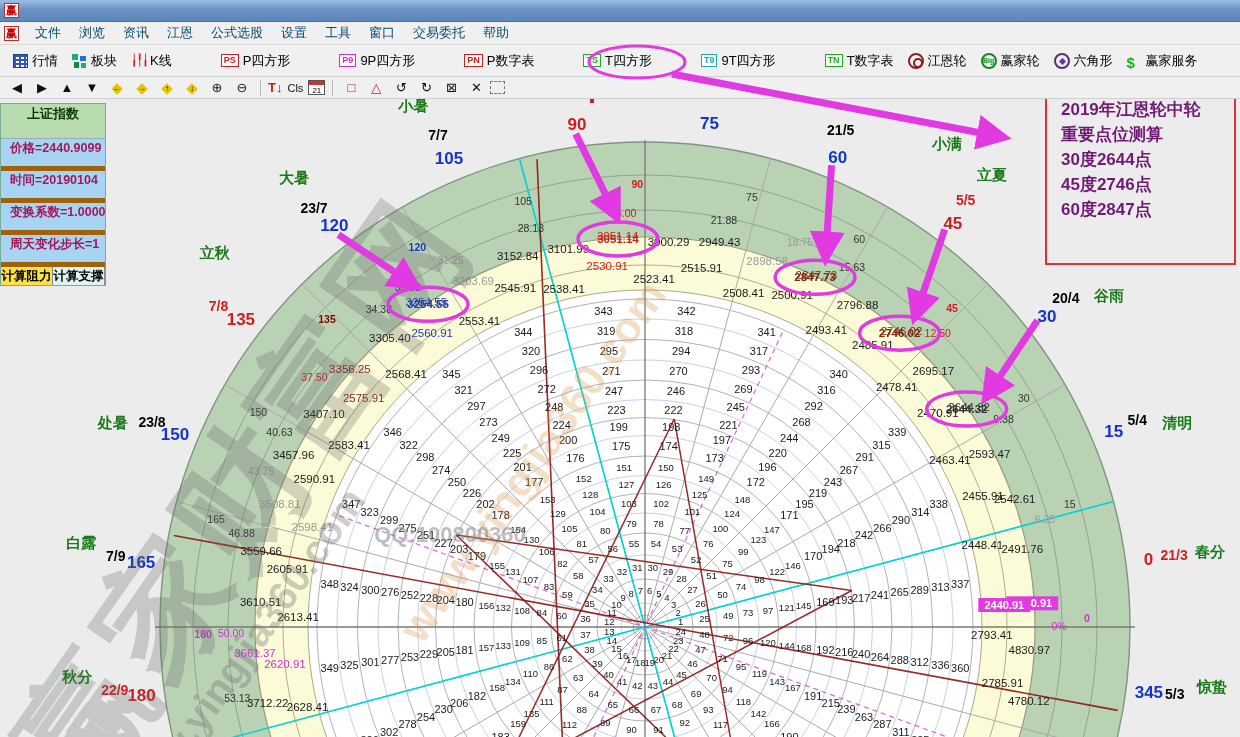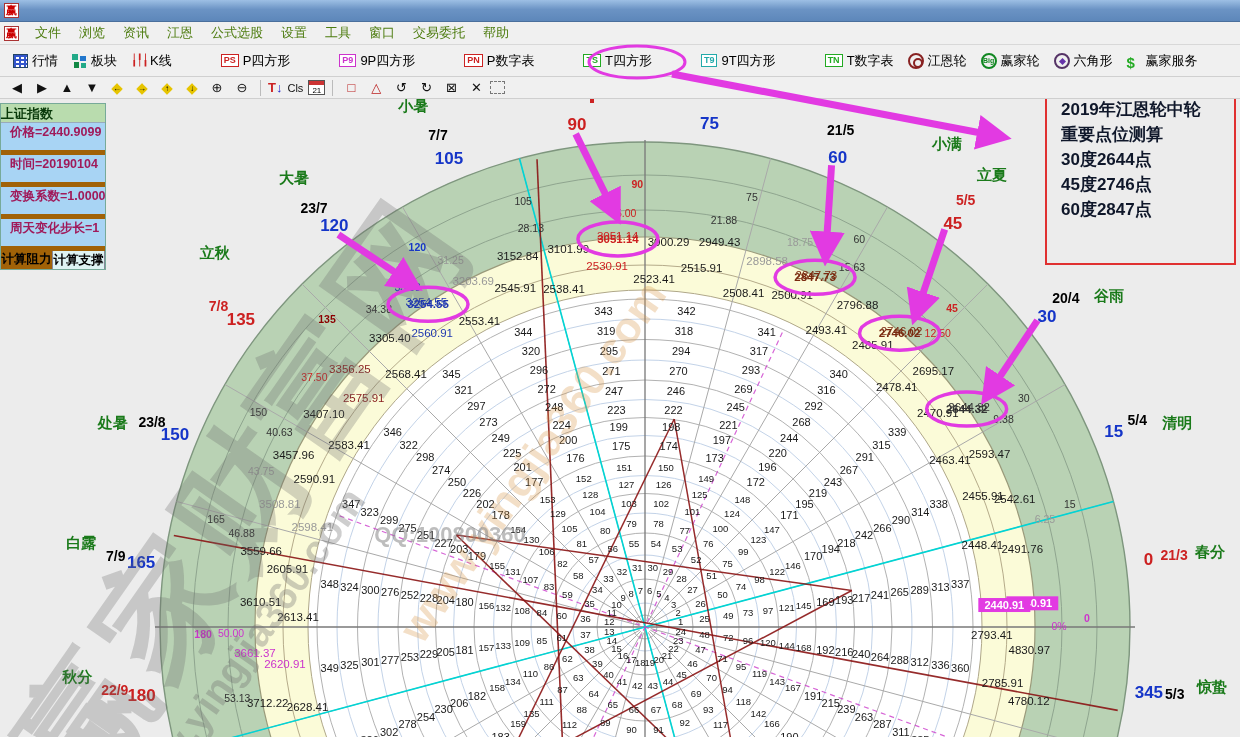--- a/index.html
+++ b/index.html
@@ -9,21 +9,21 @@
   
   .titlebar { position:absolute; left:0; top:0; width:1240px; height:22px;
     background:linear-gradient(#9dbfe4,#6b93c4 45%,#5d87ba); display:flex; align-items:center;
     padding-left:4px; gap:5px; z-index:40; border-bottom:1px solid #4a6f9c; }
   .appicon { width:15px; height:15px; background:#fff; border:1px solid #a33;
     color:#c00; font-weight:bold; font-size:11px; line-height:13px; text-align:center; }
   .titletext { font-size:12px; color:#111; font-weight:bold; }
   .menubar { position:absolute; left:0; top:22px; width:1240px; height:23px; background:#f0f0f0;
     display:flex; align-items:center; gap:2px; padding-left:4px; z-index:40; border-bottom:1px solid #d8d8d8;}
   .menubar .appicon { margin-right:6px; }
-  .menu-item { font-size:13px; color:#4d7c0f; padding:2px 8px; cursor:default; }
+  .menu-item { font-size:13px; color:#0c4a6e; padding:2px 8px; cursor:default; }
   .toolbar1 { position:absolute; left:0; top:45px; width:1240px; height:32px; background:#f0f0f0;
     display:flex; align-items:center; padding-left:6px; z-index:40; border-bottom:1px solid #d0d0d0;}
   .tb1-item { display:flex; align-items:center; gap:4px; font-size:13px; color:#000; padding:3px 7px;justify-content:center; }
   .badge { font-size:9px; font-weight:bold; border:1px solid; padding:0 2px; line-height:11px; background:#fff;margin-left:35px; }
   .ico { display:inline-block; width:15px; height:14px; position:relative; }
   .ico-table { background:linear-gradient(#fff,#fff) , #fff; border:1px solid #246; 
     background-image:repeating-linear-gradient(#35c 0 2px,transparent 2px 4px),repeating-linear-gradient(90deg,#35c 0 2px,transparent 2px 5px); }
   .ico-blocks { background:
      linear-gradient(#2a8 0 0) 0 0/6px 6px no-repeat,
      linear-gradient(#27c 0 0) 8px 2px/6px 5px no-repeat,
@@ -47,31 +47,31 @@
   .tb2-sep { width:1px; height:16px; background:#bbb; margin:0 4px; }
   .tb2-cal { width:17px; height:15px; border:1px solid #555; background:#fff; position:relative; font-size:8px; text-align:center; line-height:15px; }
   .tb2-cal::before { content:""; position:absolute; left:0; right:0; top:0; height:4px; background:#c33; }
   .tb2-cal span { position:relative; top:2px; }
   .tb2-dash { width:15px; height:13px; border:1px dashed #777; }
   .tb2-cls { font-size:11px; width:auto; padding:0 2px; }
   .tb2-t { color:#c22; font-weight:bold; width:auto; } .tb2-t i { color:#22c; font-style:normal; }
 
   
   .panel { position:absolute; left:0; top:103px; width:106px; z-index:30; font-weight:bold; border:1px solid #7a9; }
-  .panel-header { background:#b9dcae; color:#0a3a0a; font-size:13px; text-align:left; height:19px; line-height:19px; border-bottom:1px solid #9ab; }
+  .panel-header { background:#b9dcae; color:#0a3a0a; font-size:13px; text-align:center; height:35px; line-height:19px; border-bottom:1px solid #9ab; }
   .panel-row { background:#a8d4f4; color:#a01a5a; font-size:12.5px; height:32px; line-height:19px;
     padding-left:9px; border-bottom:5px solid #a16207; white-space:nowrap; overflow:hidden; }
   .panel-btns { display:flex; }
   .panel-btn { font-size:12.5px; color:#000; height:18px; line-height:18px; text-align:center; flex:1; border-right:1px solid #889; }
-  .panel-btn.b1 { background:#a16207;font-family:Liberation Mono, monospace; } .panel-btn.b2 { background:#dff3f3; }
+  .panel-btn.b1 { background:#fde047; } .panel-btn.b2 { background:#dff3f3; }
 
   
   .redbox { position:absolute; left:1045px; top:87px; width:191px; height:178px; border:2px solid #e03030;
     z-index:35; padding:8px 0 0 14px; background:rgba(236,236,236,0.55); }
-  .redbox div { color:#0f172a; font-size:17px; font-weight:bold; line-height:25px; }
+  .redbox div { color:#701a75; font-size:17px; font-weight:bold; line-height:25px; }
 
   svg { position:absolute; left:0; top:0; }
   #wheel-svg { z-index:1; }
   #overlay-svg { z-index:50; pointer-events:none; }
 </style>
 </head>
 <body>
 
 <div class="titlebar">
   <span class="appicon">赢</span>

